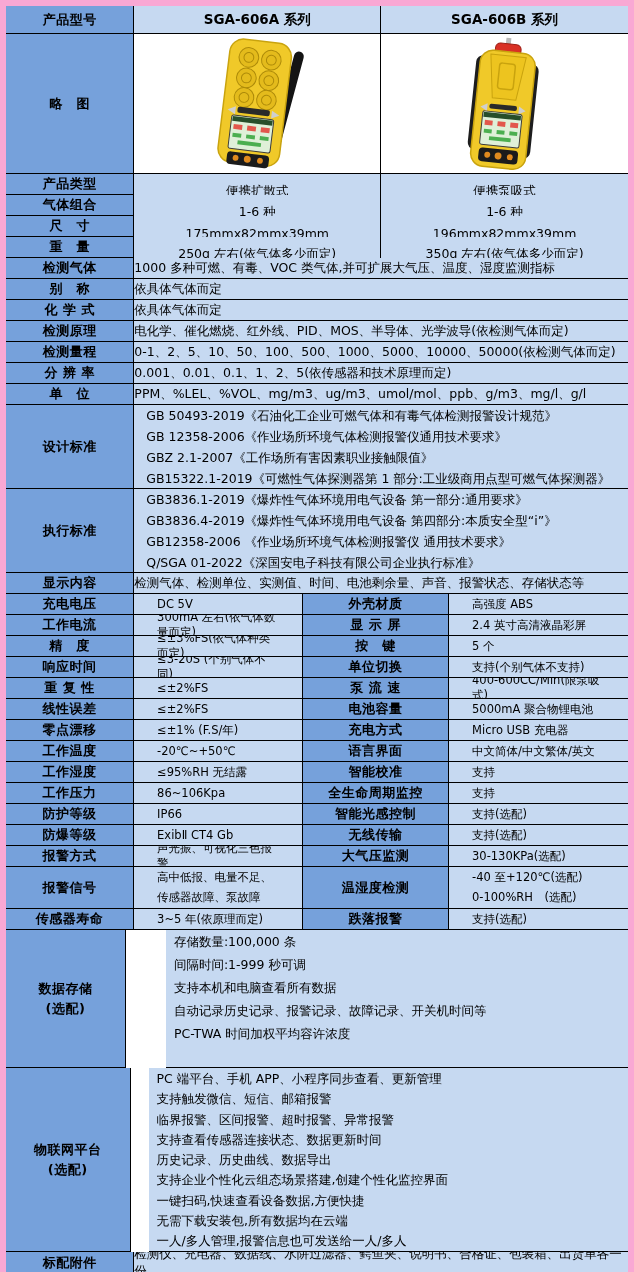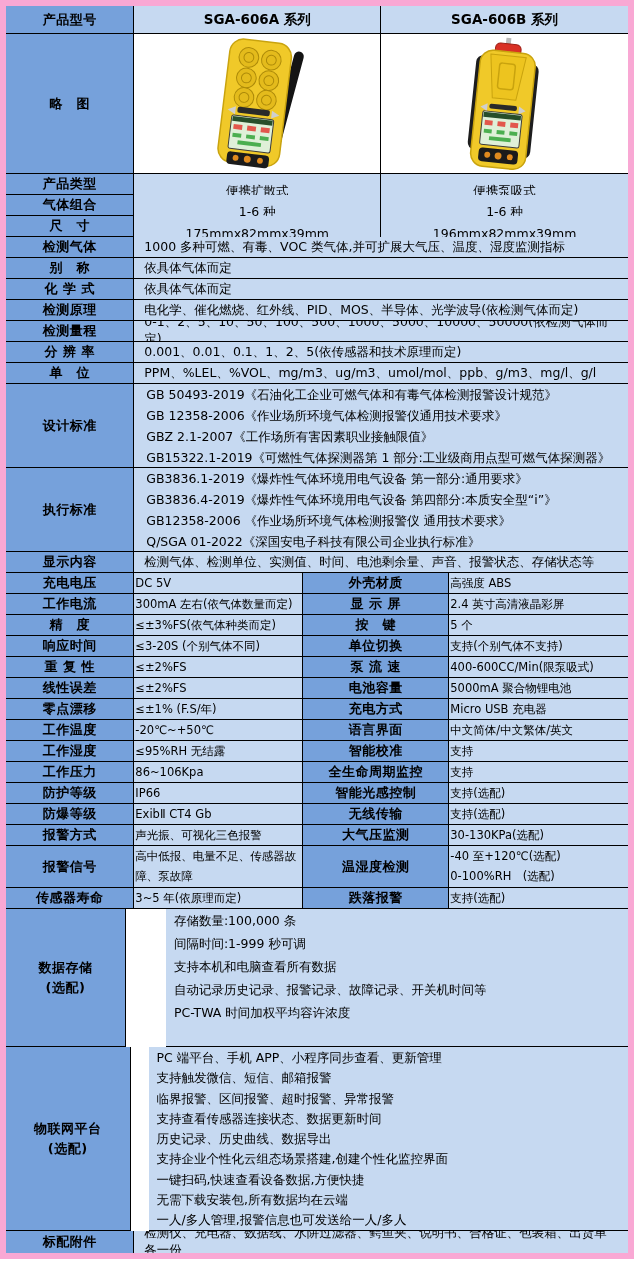--- a/index.html
+++ b/index.html
@@ -11,23 +11,23 @@
   .row .cell:last-child{border-right:none;}
   .row:last-child .cell{border-bottom:none;}
   
   .h28{height:28px}.h140{height:140px}.h21{height:21px}.h84{height:84px}
   .h42{height:42px}.h138{height:138px}.h184{height:184px}.h22{height:22px}
   
   .c1{width:130px}.c2{width:250px}.c3{width:250px}.cv{width:500px}
   .q2{width:171px}.q3{width:148px}.q4{width:181px}
   
   .lbl{background:#76A1DB;font-weight:bold;font-size:13px;justify-content:center;text-align:center;letter-spacing:.5px;}
-  .val{background:#C6D9F1;font-size:12.5px;padding:0 10px;}
+  .val{background:#C6D9F1;font-size:12.5px;padding:0 0;}
   .val.center{justify-content:center;padding:17px 4px;text-align:center;}
-  .val.small{font-size:11.5px;padding:0 1px;}
+  .val.small{font-size:11.5px;padding:0 23px;}
   .hdr{background:#C6D9F1;font-weight:bold;font-size:13.5px;justify-content:center;}
   .imgcell{background:#FFFFFF;justify-content:center;padding:0;}
   .block{display:block;}
   .std .ln{line-height:21px;}
   .std{padding:0 12px;}
   .stor{padding:0 8px;margin-left:40px;}
   .stor .ln{line-height:23px;}
   .iot{padding:1px 8px 0 8px;margin-left:18px;}
   .iot .ln{line-height:20.3px;}
   .pre{white-space:pre-line;line-height:20px;padding:1px 5px;}
@@ -139,20 +139,25 @@
   <div class="row h21">
     <div class="cell lbl c1">气体组合</div>
     <div class="cell val center c2">1-6 种</div>
     <div class="cell val center c3">1-6 种</div>
   </div>
   <div class="row h21">
     <div class="cell lbl c1">尺　寸</div>
     <div class="cell val center c2">175mmx82mmx39mm</div>
     <div class="cell val center c3">196mmx82mmx39mm</div>
   </div>
+  <div class="row h21">
+    <div class="cell lbl c1">重　量</div>
+    <div class="cell val center c2">250g 左右(依气体多少而定)</div>
+    <div class="cell val center c3">350g 左右(依气体多少而定)</div>
+  </div>
 
   <div class="row h21">
     <div class="cell lbl c1">检测气体</div>
     <div class="cell val cv">1000 多种可燃、有毒、VOC 类气体,并可扩展大气压、温度、湿度监测指标</div>
   </div>
   <div class="row h21">
     <div class="cell lbl c1">别　称</div>
     <div class="cell val cv">依具体气体而定</div>
   </div>
   <div class="row h21">

